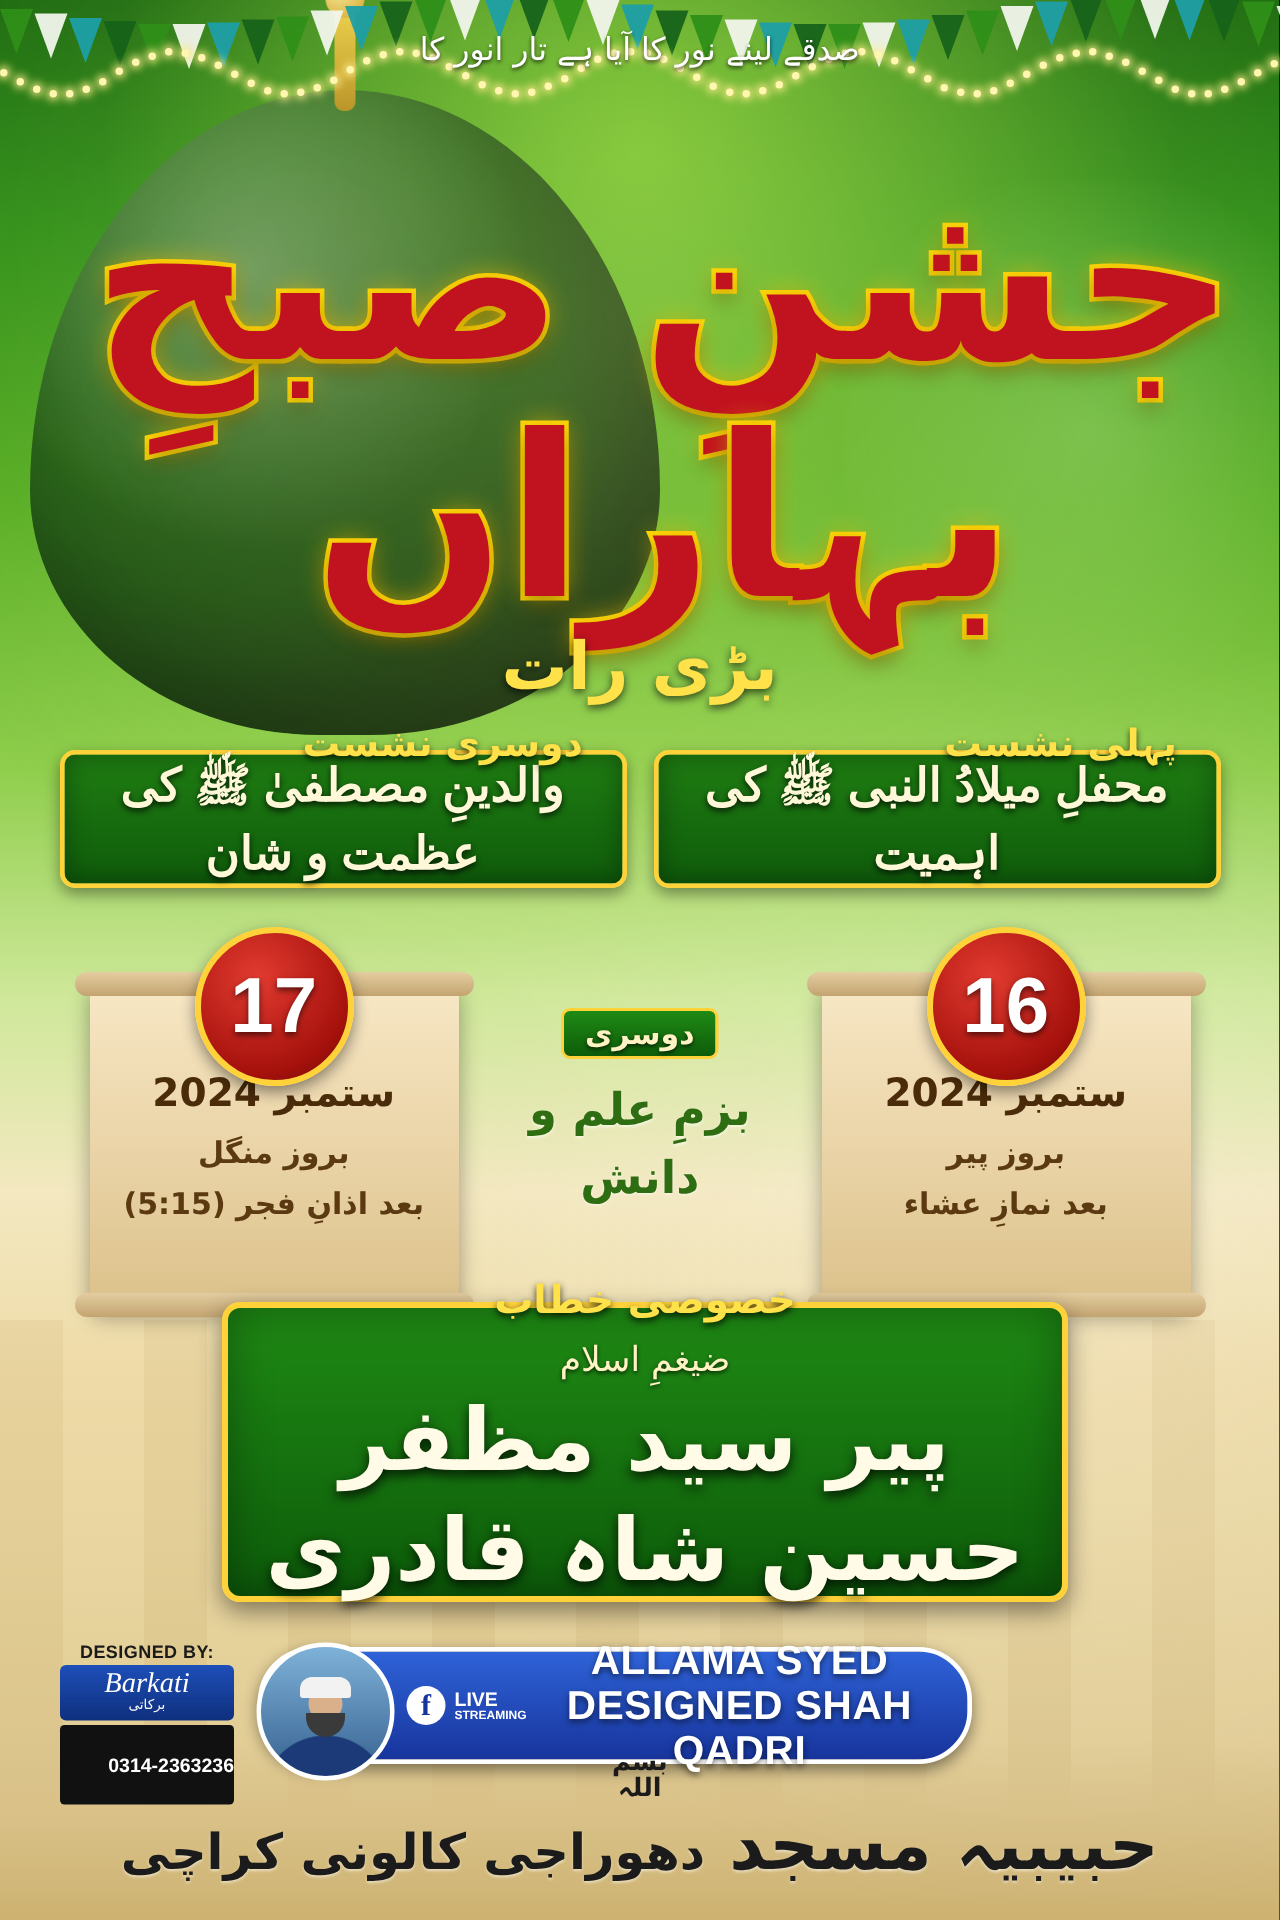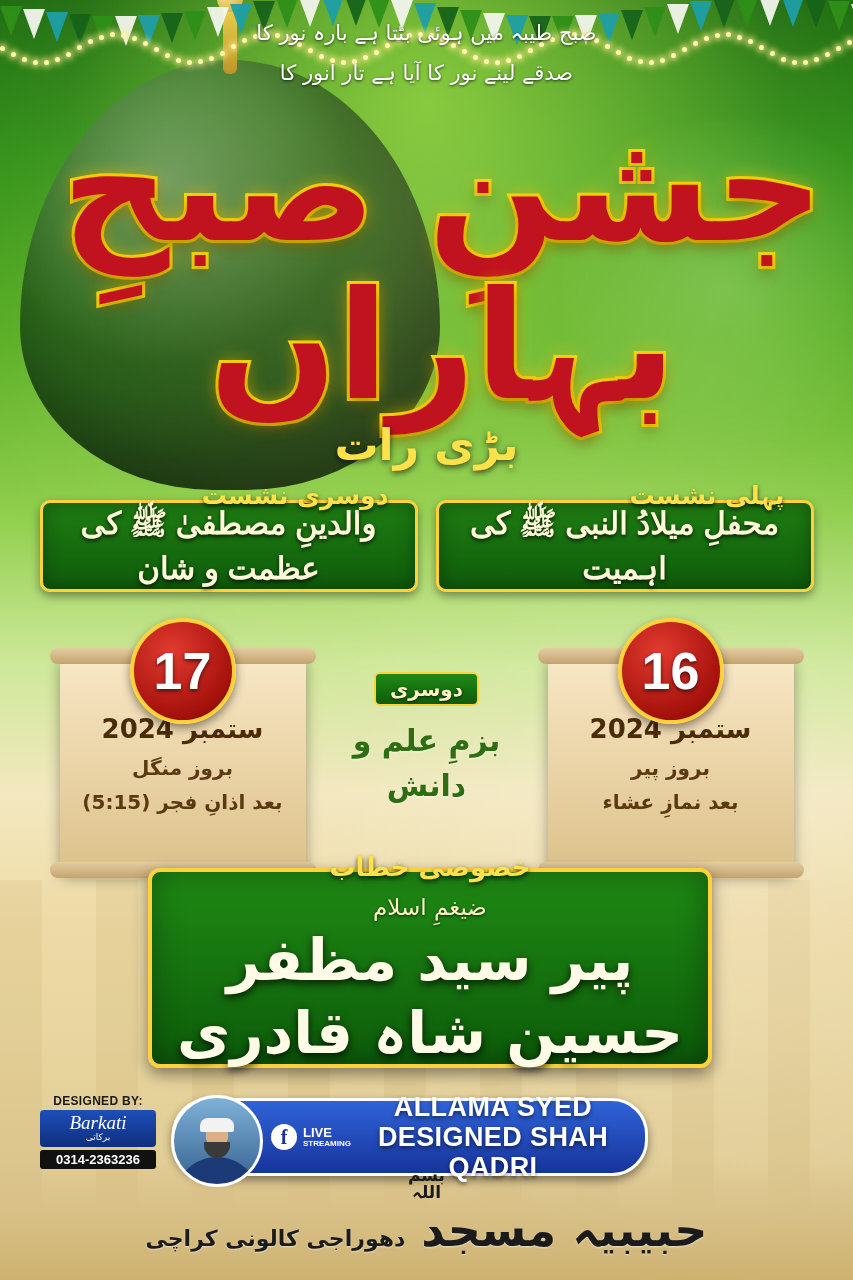--- a/index.html
+++ b/index.html
@@ -394,21 +394,22 @@
     font-style: normal;
     font-family: "DejaVu Sans", sans-serif;
   }
   .designer-phone {
     margin-top: 3px;
     background: #111;
     color: #fff;
     font-size: 13px;
     font-weight: bold;
     border-radius: 3px;
-    padding: 2px 0;
+    padding: 19px 0;
+    text-align: right;
   }
   
   .livebar {
     position: absolute;
     left: 172px;
     top: 1098px;
     width: 470px;
     height: 72px;
     background: linear-gradient(180deg, #2f63d8 0%, #17349c 100%);
     border: 3px solid #ffffff;
@@ -512,21 +513,21 @@
   }
   .venue-text {
     font-family: "DejaVu Sans", sans-serif;
     font-size: 46px;
     font-weight: bold;
     color: #1b1b1b;
     text-shadow: 0 1px 2px rgba(255,255,255,0.5);
     line-height: 1.2;
   }
   .venue-sub {
-    font-size: 22px;
+    font-size: 33px;
   }
 </style>
 </head>
 <body>
 
 <div class="poster">
 
   <div class="bg-dome"></div>
   <div class="bg-mosque-right"></div>
   <div class="bg-bottom-arches"></div>
@@ -646,21 +647,20 @@
       <div class="bulb" style="left: 781px; top: 56.5805px;"></div>
       <div class="bulb" style="left: 792px; top: 59.5314px;"></div>
       <div class="bulb" style="left: 803px; top: 59.7344px;"></div>
       <div class="bulb" style="left: 814px; top: 57.1482px;"></div>
       <div class="bulb" style="left: 825px; top: 52.2981px;"></div>
       <div class="bulb" style="left: 836px; top: 46.1689px;"></div>
       <div class="bulb" style="left: 847px; top: 40.0054px;"></div>
     </div>
 
   <div class="couplet">
-    <div>صبح طیبہ میں ہوئی بٹتا ہے بارہ نور کا</div>
     <div>صدقے لینے نور کا آیا ہے تار انور کا</div>
   </div>
 
   <div class="title-wrap">
     <div class="title-main">جشنِ صبحِ بہاراں</div>
     <div class="title-sub">بڑی رات</div>
   </div>
 
   <div class="sessions">
     <div class="session">

